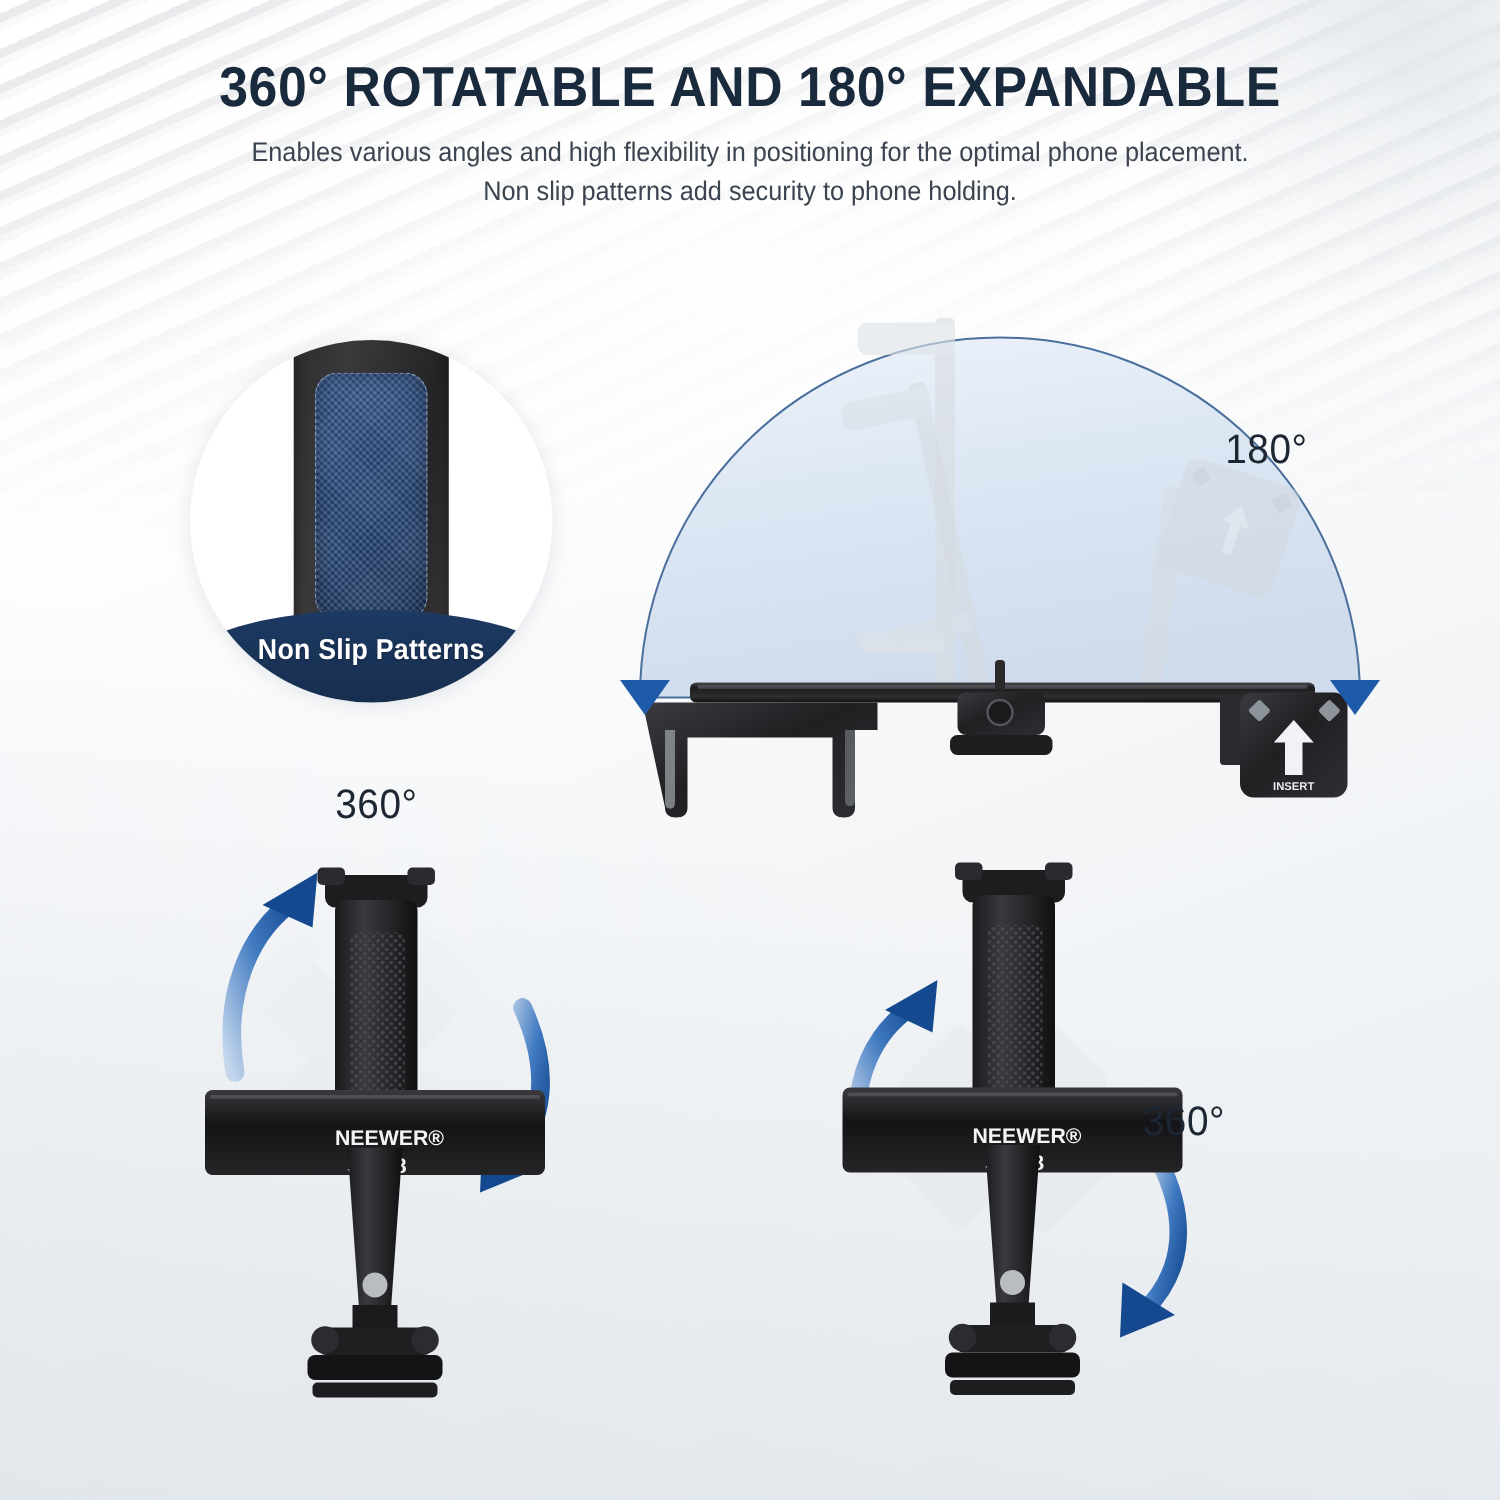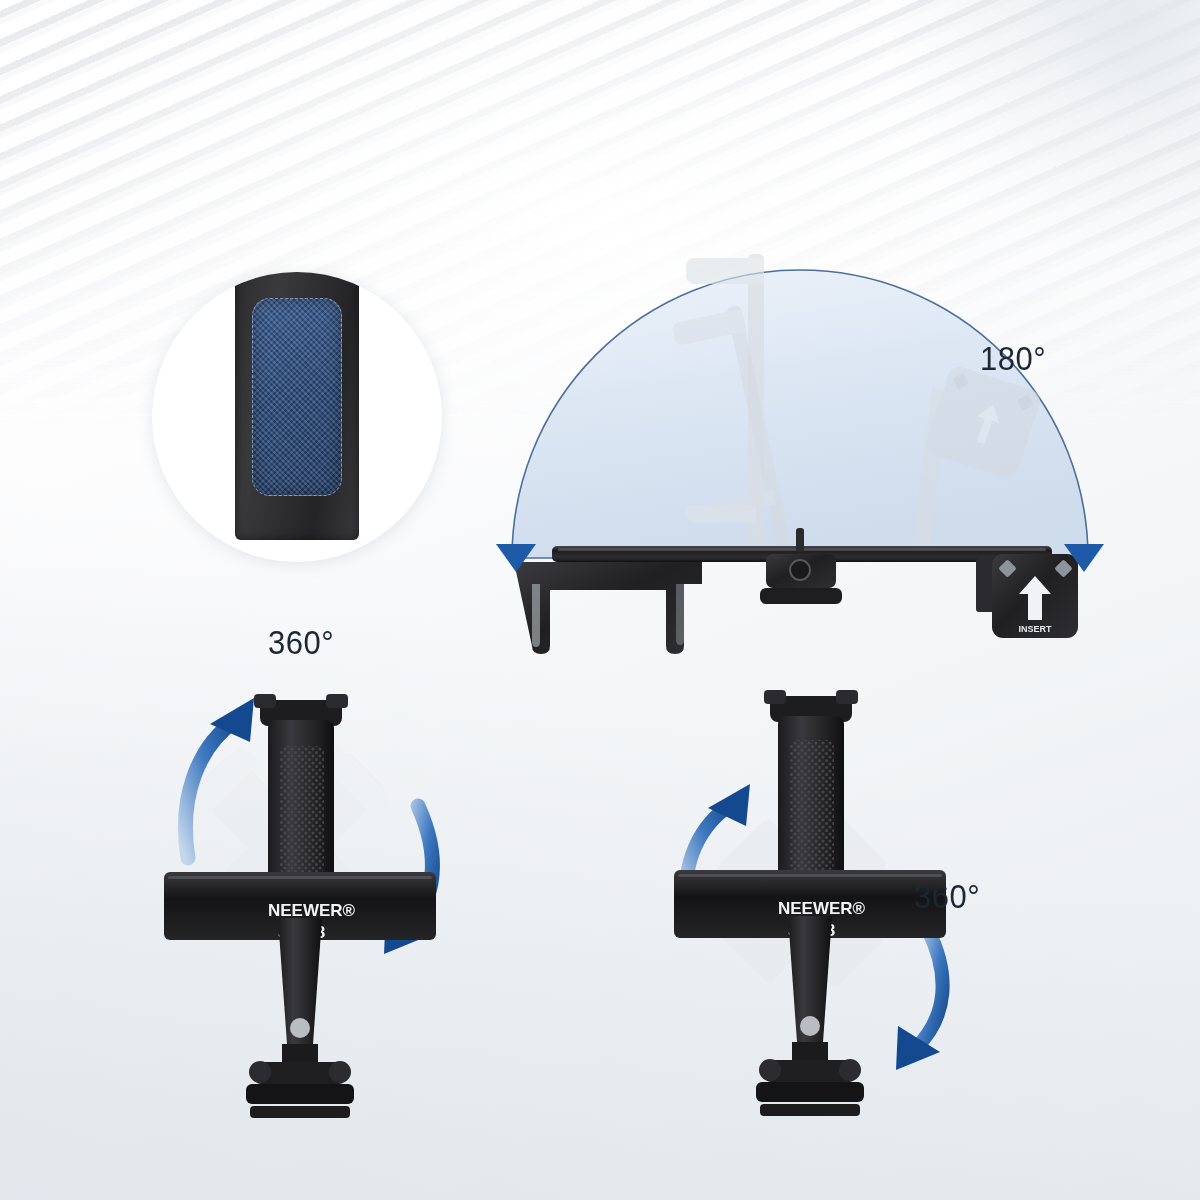--- a/index.html
+++ b/index.html
@@ -113,24 +113,34 @@
 </head>
 <body>
 
 <div class="stage">
 
   <div class="bg-texture"></div>
   <div class="bg-texture b2"></div>
   <div class="corner-fade"></div>
   <div class="bg-sheen"></div>
 
+  <div class="header">
+    <div class="title">360° ROTATABLE AND 180° EXPANDABLE</div>
+    <div class="subtitle">
+      <div>Enables various angles and high flexibility in positioning for the optimal phone placement.</div>
+      <div>Non slip patterns add security to phone holding.</div>
+    </div>
+  </div>
 
   <div class="inset">
     <div class="inset-grip">
       <div class="inset-pad"></div>
+    </div>
+    <div class="inset-banner">
+      <span>Non Slip Patterns</span>
     </div>
   </div>
 
   <div class="d180">
     <svg width="640" height="420" viewBox="0 0 640 420">
       <defs>
         <linearGradient id="arcFill" x1="0" y1="0" x2="0.3" y2="1">
           <stop offset="0%" stop-color="#eef3fa"></stop>
           <stop offset="45%" stop-color="#dde7f4"></stop>
           <stop offset="100%" stop-color="#cfdcec"></stop>

